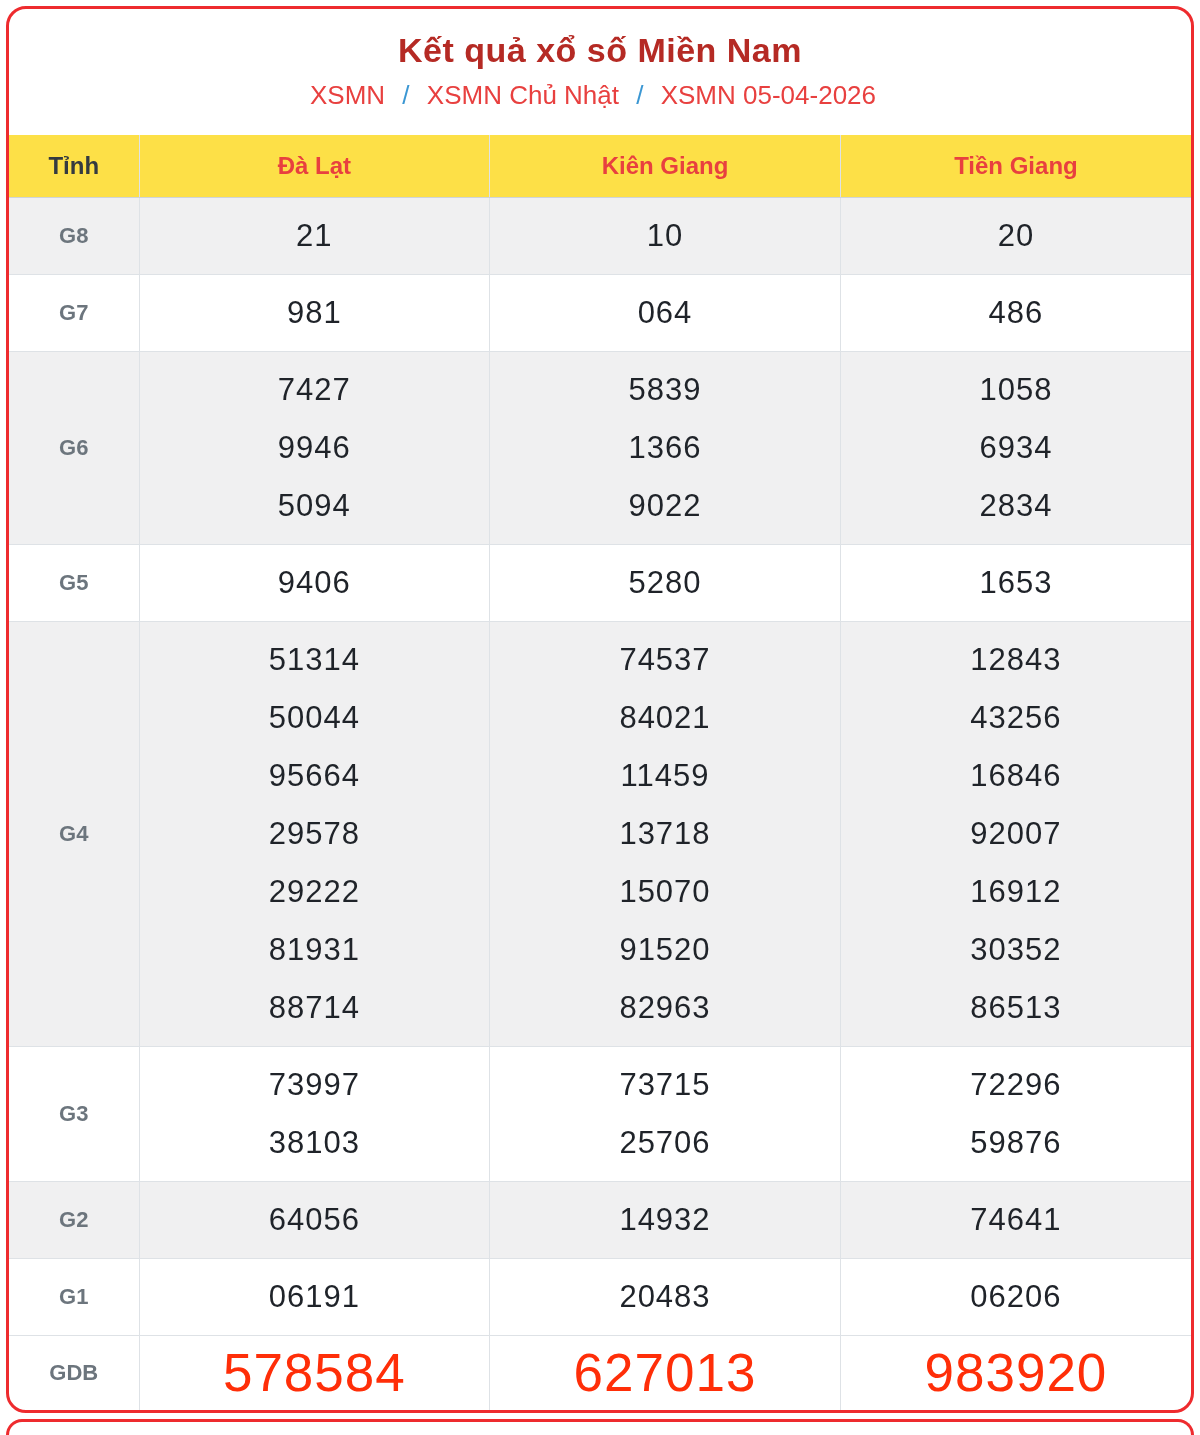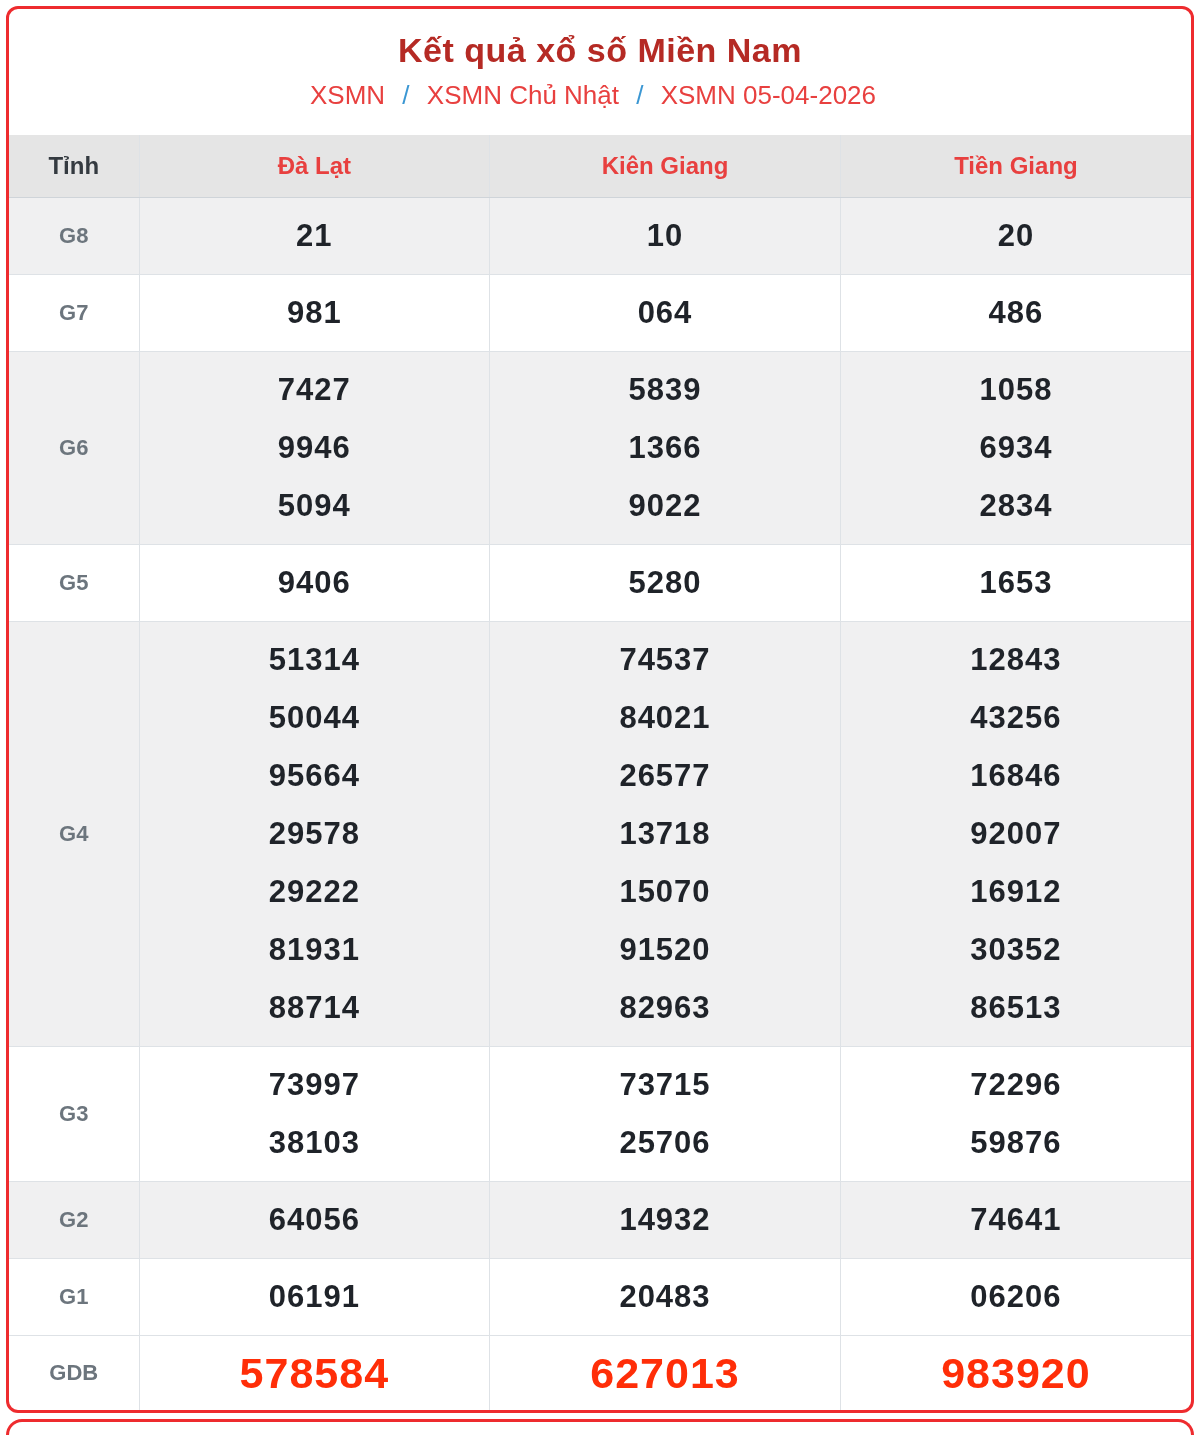--- a/index.html
+++ b/index.html
@@ -14,21 +14,21 @@
     --grid:#dee2e6;
   }
   html,body{
     margin:0;padding:0;background:#ffffff;
     width:1200px;height:1435px;overflow:hidden;
     font-family:"Liberation Sans","DejaVu Sans",sans-serif;
   }
   .card{
     margin:6px 6px 0 6px;
     border:3px solid var(--card-border);
-    border-radius:12px;
+    border-radius:20px;
     background:#fff;
     overflow:hidden;
   }
   .title{
     margin:22px 10px 10px 10px;
     text-align:center;
     font-size:34px;
     font-weight:700;
     color:var(--title);
     letter-spacing:.5px;
@@ -50,46 +50,46 @@
   }
   table.results{
     width:100%;
     border-collapse:collapse;
     table-layout:fixed;
   }
   col.c-prize{width:11%;}
   col.c-prov{width:29.666%;}
   th,td{text-align:center;vertical-align:middle;}
   thead th{
-    background:#e5e5e5;
+    background:#fde047;
     font-size:24px;
     font-weight:700;
     padding:17px 0;
     border-bottom:1px solid #cfd4d9;
     color:var(--accent-red);
   }
   thead th.prize-col{color:#343a40;}
   th + th, td + td{border-left:1px solid var(--grid);}
   tbody tr{border-top:1px solid var(--grid);}
   tbody tr:nth-child(odd):not(.row-gdb){background:var(--row-shade);}
   td.prize{
     color:var(--prize-label);
     font-size:22px;
     font-weight:700;
   }
   td.vals{
     padding:9px 0;
-    font-weight:700;
+    font-weight:400;
     font-size:31px;
     color:var(--number);
     letter-spacing:1px;
   }
   .val{line-height:58px;}
   .row-gdb td.vals .val{
-    font-size:43px;
+    font-size:53px;
     color:var(--jackpot);
     line-height:56px;
   }
   .next-card-edge{
     margin:6px 6px 0 6px;
     height:14px;
     border:3px solid var(--card-border);
     border-bottom:none;
     border-radius:16px 16px 0 0;
     background:#fff;
@@ -186,21 +186,21 @@
             <div class="val">50044</div>
             <div class="val">95664</div>
             <div class="val">29578</div>
             <div class="val">29222</div>
             <div class="val">81931</div>
             <div class="val">88714</div>
           </td>
           <td class="vals">
             <div class="val">74537</div>
             <div class="val">84021</div>
-            <div class="val">26577</div>
+            <div class="val">11459</div>
             <div class="val">13718</div>
             <div class="val">15070</div>
             <div class="val">91520</div>
             <div class="val">82963</div>
           </td>
           <td class="vals">
             <div class="val">12843</div>
             <div class="val">43256</div>
             <div class="val">16846</div>
             <div class="val">92007</div>

